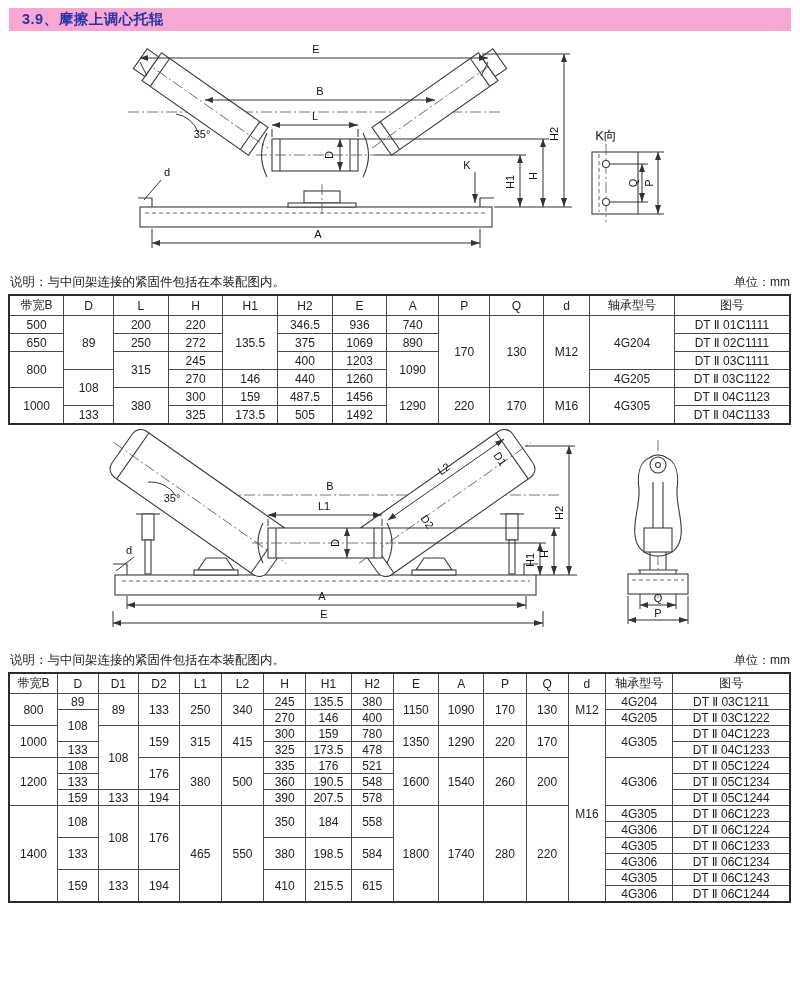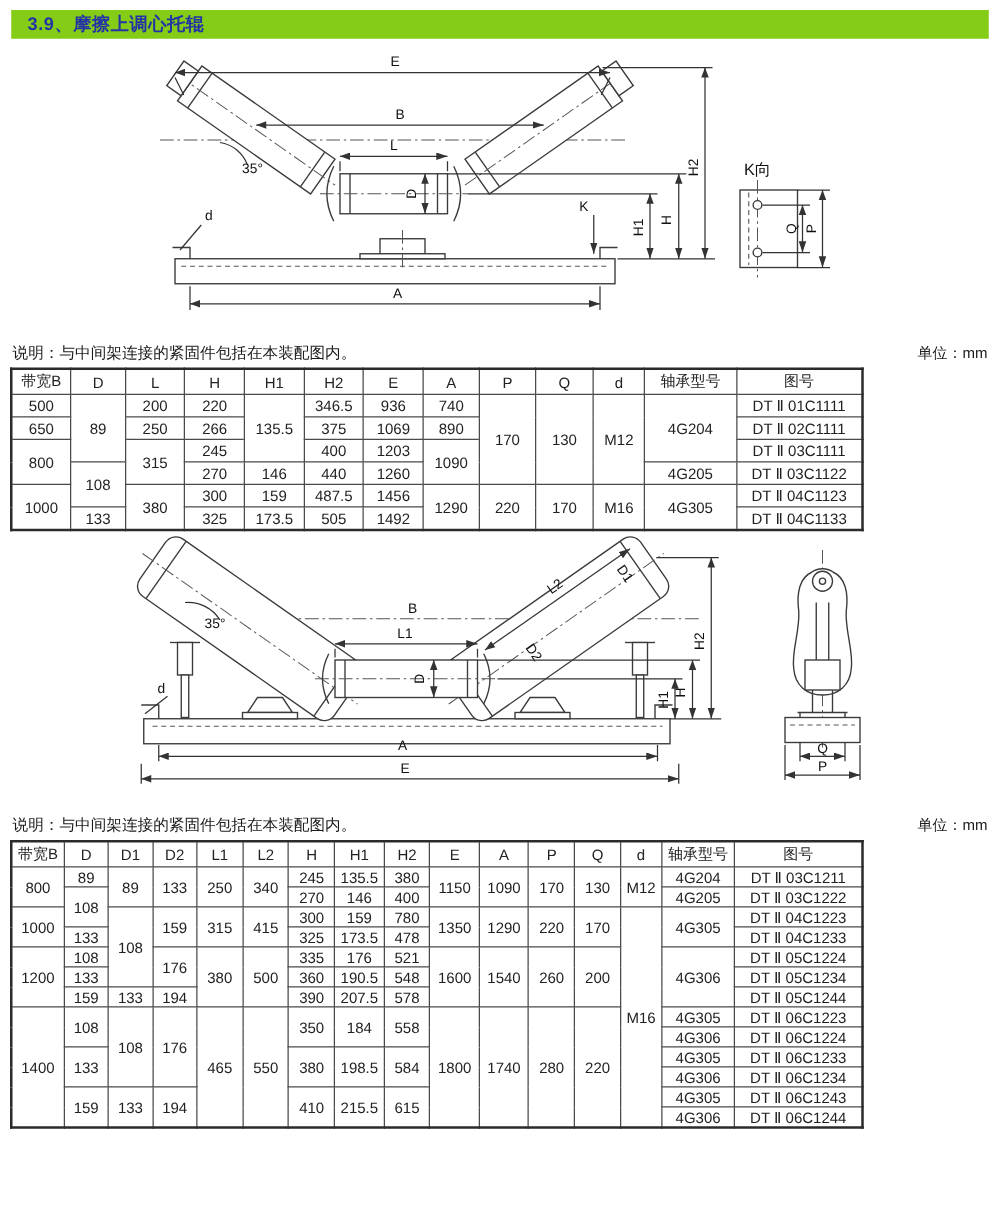--- a/index.html
+++ b/index.html
@@ -1,24 +1,24 @@
 <!DOCTYPE html>
 <html><head>
 <meta charset="utf-8">
 <style>
   html,body{margin:0;padding:0;background:#fff;width:800px;height:984px;overflow:hidden;
     font-family:"Liberation Sans","DejaVu Sans",sans-serif;color:#1a1a1a;}
   section{display:block;}
   .bar{height:23px;margin:8px 9px 0;padding-left:13px;display:flex;align-items:center;
-    background:#84cc16;color:#2434a6;font-weight:bold;font-size:14.5px;letter-spacing:.5px;}
+    background:#f9a8d4;color:#2434a6;font-weight:bold;font-size:14.5px;letter-spacing:.5px;}
   section.s2 .bar{margin-top:36px;}
   svg.draw{display:block;margin:3px 0 0;}
   .noterow{display:flex;justify-content:space-between;align-items:flex-end;margin:0 10px 0;font-size:12.5px;gap:36px;}
   .noterow .unit{font-size:12px;text-align:center;}
-  table.spec{width:683px;margin:3px 8px 0;border-collapse:collapse;table-layout:fixed;
+  table.spec{width:783px;margin:3px 8px 0;border-collapse:collapse;table-layout:fixed;
     font-size:12px;text-align:center;border:2px solid #2b2b2b;color:#222;}
   .spec th,.spec td{border:1px solid #4a4a4a;padding:0;font-weight:normal;height:17px;
     overflow:hidden;white-space:nowrap;vertical-align:middle;}
   .spec th{height:19px;}
   table.t2 td{height:15px;}
   
   .o1{stroke:#3b3b3b;fill:none;stroke-width:1.1;}
   .w1{fill:#fff;stroke:#3b3b3b;stroke-width:1.1;}
   .d1{stroke:#333;fill:none;stroke-width:1;}
   .c1{stroke:#555;stroke-width:.8;stroke-dasharray:11 3 2 3;fill:none;}
@@ -207,21 +207,21 @@
           <td>740</td>
           <td rowspan="4">170</td>
           <td rowspan="4">130</td>
           <td rowspan="4">M12</td>
           <td rowspan="3">4G204</td>
           <td>DT Ⅱ 01C1111</td>
         </tr>
         <tr>
           <td>650</td>
           <td>250</td>
-          <td>266</td>
+          <td>272</td>
           <td>375</td>
           <td>1069</td>
           <td>890</td>
           <td>DT Ⅱ 02C1111</td>
         </tr>
         <tr>
           <td rowspan="2">800</td>
           <td rowspan="2">315</td>
           <td>245</td>
           <td>400</td>

